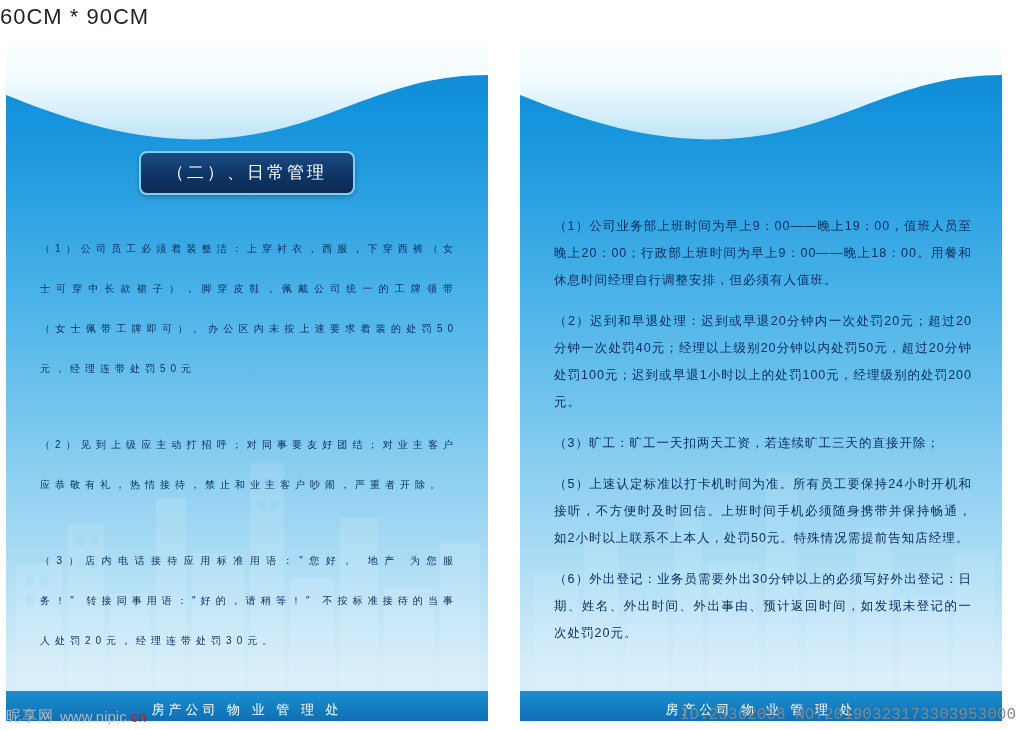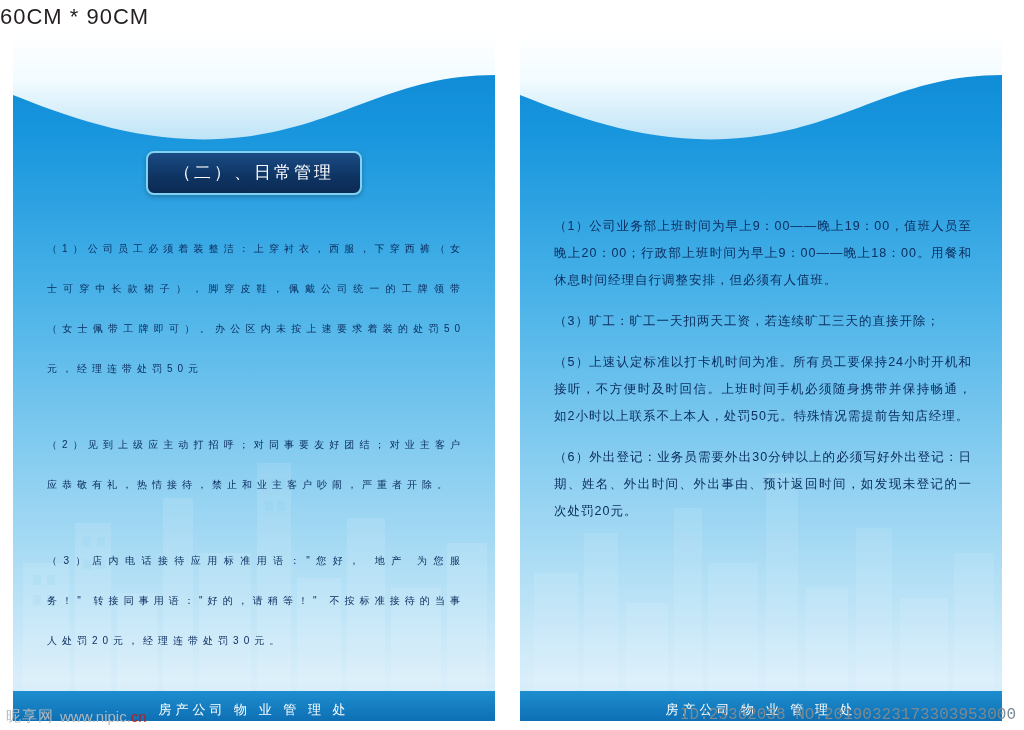--- a/index.html
+++ b/index.html
@@ -28,21 +28,21 @@
   }
   .board {
     position: absolute;
     top: 33px;
     width: 482px;
     height: 688px;
     background: linear-gradient(to bottom, #0c86d4 0%, #1795dd 14%, #49b2e8 38%, #87cdf0 62%, #b9e2f6 82%, #d9eefa 94%, #c7e6f7 100%);
     overflow: hidden;
     box-sizing: border-box;
   }
-  .board.left { left: 13px; padding-left: 21px; }
+  .board.left { left: 6px; padding-left: 21px; }
   .board.right { left: 520px; }
 
   
   .arc {
     position: absolute;
     top: 0; left: 0;
     width: 100%;
     height: 110px;
     overflow: hidden;
   }
@@ -236,20 +236,21 @@
           <rect x="336" y="125" width="36" height="175"></rect>
           <rect x="380" y="195" width="48" height="105"></rect>
           <rect x="434" y="150" width="40" height="150"></rect>
         </g>
       </svg>
     </div>
 
 
     <div class="content right-content">
       <div class="para">（1）公司业务部上班时间为早上9：00——晚上19：00，值班人员至晚上20：00；行政部上班时间为早上9：00——晚上18：00。用餐和休息时间经理自行调整安排，但必须有人值班。</div>
+      <div class="para">（2）迟到和早退处理：迟到或早退20分钟内一次处罚20元；超过20分钟一次处罚40元；经理以上级别20分钟以内处罚50元，超过20分钟处罚100元；迟到或早退1小时以上的处罚100元，经理级别的处罚200元。</div>
       <div class="para">（3）旷工：旷工一天扣两天工资，若连续旷工三天的直接开除；</div>
       <div class="para">（5）上速认定标准以打卡机时间为准。所有员工要保持24小时开机和接听，不方便时及时回信。上班时间手机必须随身携带并保持畅通，如2小时以上联系不上本人，处罚50元。特殊情况需提前告知店经理。</div>
       <div class="para">（6）外出登记：业务员需要外出30分钟以上的必须写好外出登记：日期、姓名、外出时间、外出事由、预计返回时间，如发现未登记的一次处罚20元。</div>
     </div>
 
     <div class="board-footer"></div>
     <div class="footer-text">房产公司     物 业 管 理 处</div>
   </div>
 
   <div class="watermark">

